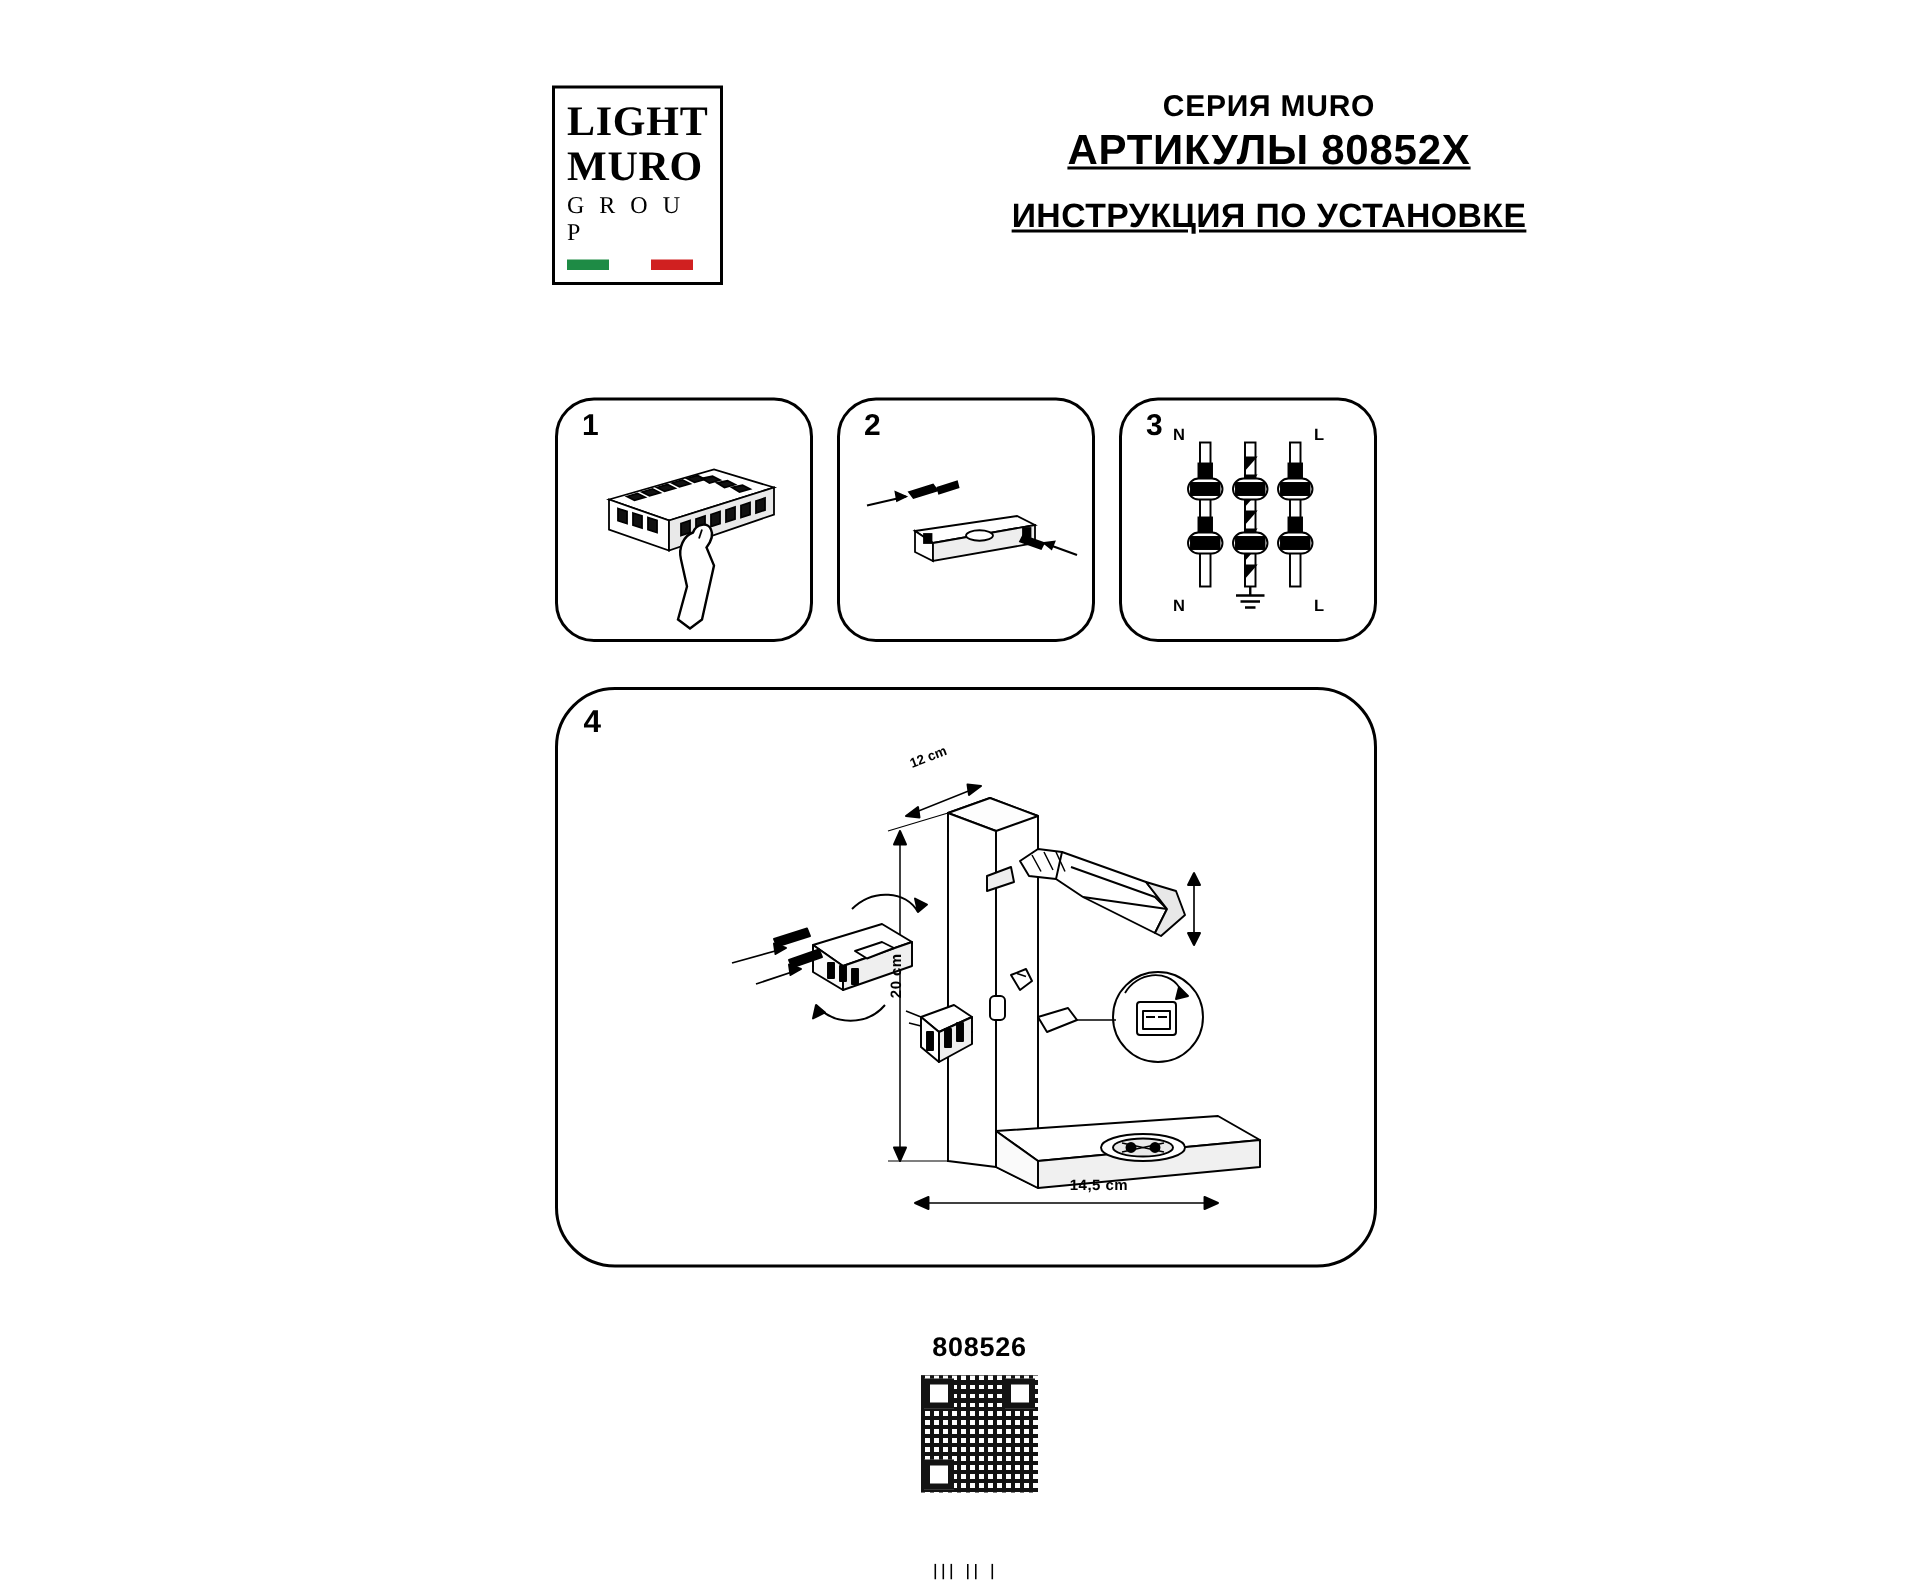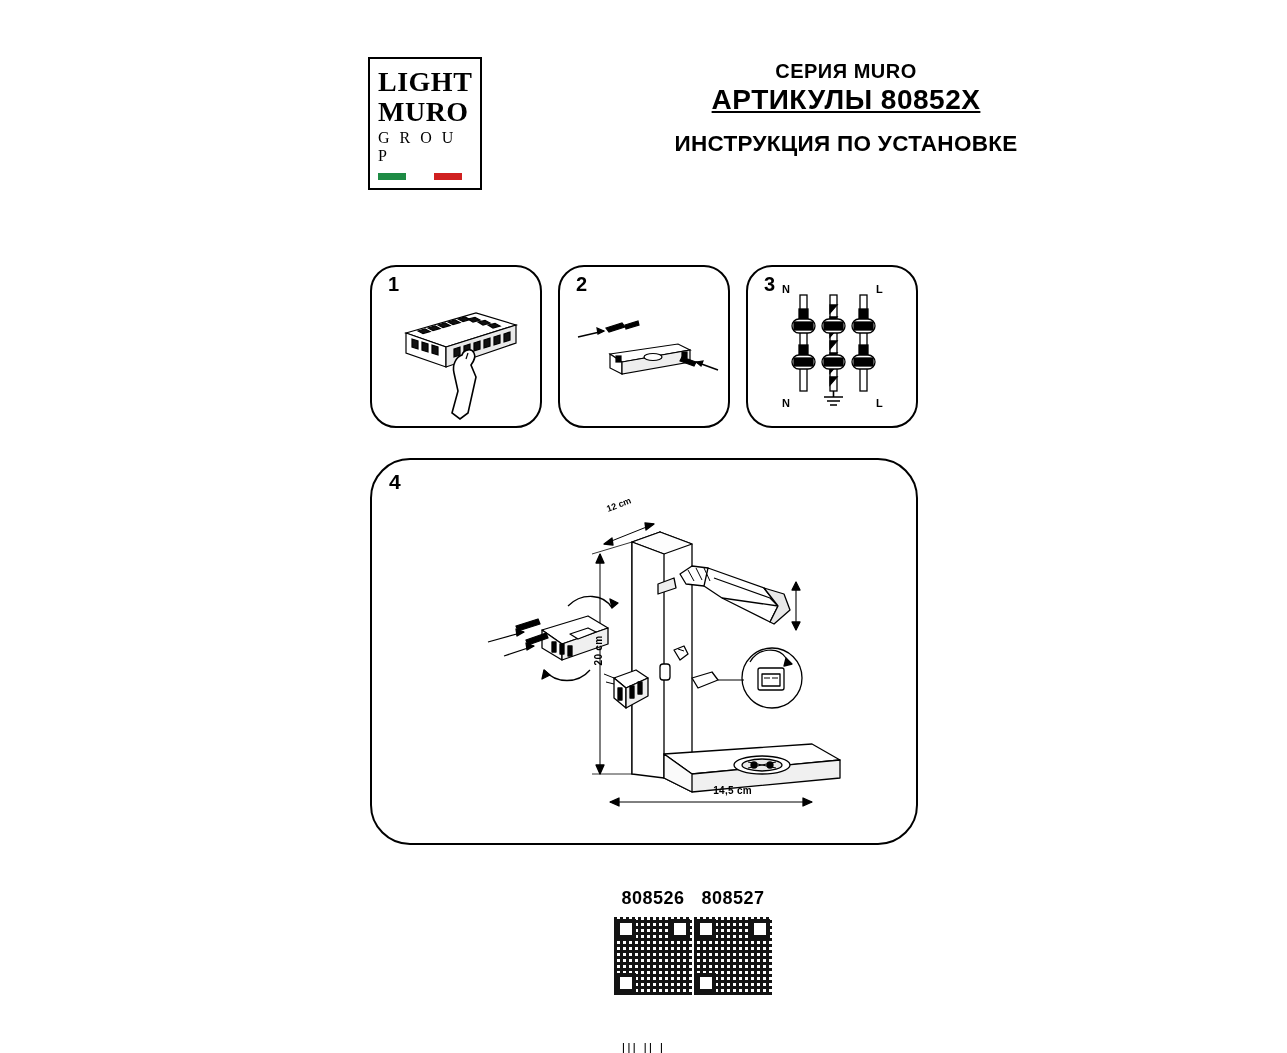--- a/index.html
+++ b/index.html
@@ -80,20 +80,21 @@
     letter-spacing: 0.5px;
     line-height: 30px;
     text-decoration: underline;
   }
   .head-text .l-title {
     margin-top: 14px;
     font-size: 22.5px;
     font-weight: bold;
     line-height: 30px;
     letter-spacing: 0.3px;
+    text-decoration: underline;
   }
 
   
   .step-box {
     position: absolute;
     border: 2px solid #000;
     border-radius: 26px;
     box-sizing: border-box;
     background: #fff;
   }
@@ -427,22 +428,16 @@
     <div class="dim-label" style="left:300px; top:325px; width:80px; text-align:right;">14,5 cm</div>
   </div>
 
   <div class="code-block" id="code1">
     <div class="code-label">808526</div>
     <div class="qr">
         <span class="qr-inner"></span>
       </div>
   </div>
 
-  <div class="code-block" id="code2">
-    <div class="code-label">808527</div>
-    <div class="qr">
-        <span class="qr-inner"></span>
-      </div>
-  </div>
 
   <div class="bottom-mark">|||  ||  |</div>
 
 </div>
 
 </body></html>

